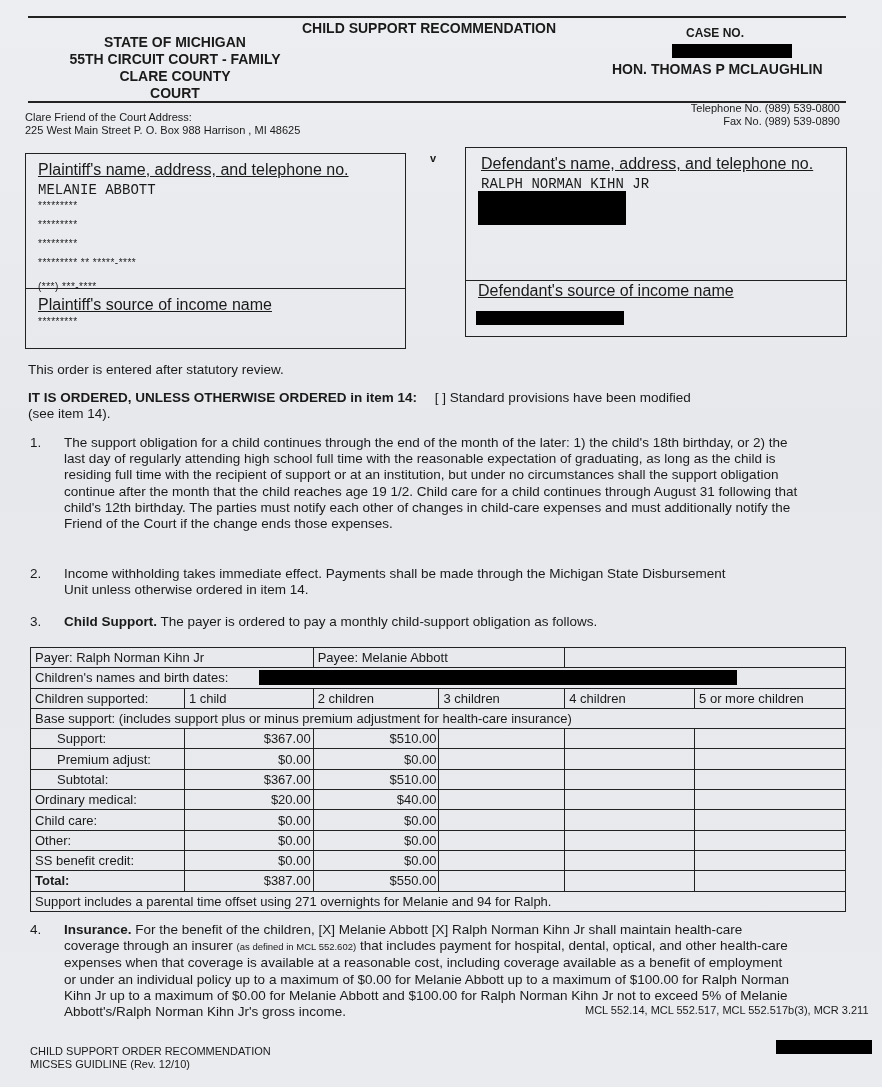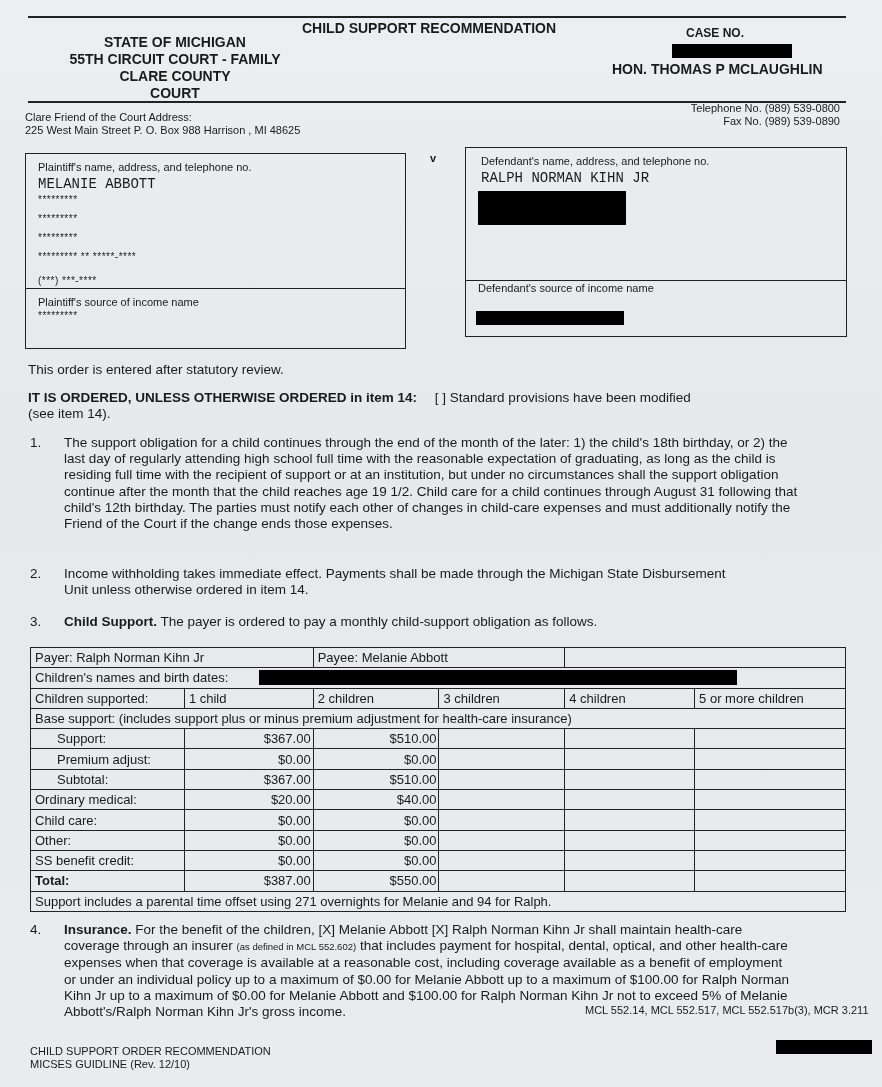--- a/index.html
+++ b/index.html
@@ -17,21 +17,21 @@
   .abs { position: absolute; }
   .rule { position: absolute; height: 2px; background: #222; }
   .hdr-left { left: 30px; top: 34px; width: 290px; text-align: center; font-weight: bold; font-size: 14px; line-height: 17px; }
   .hdr-title { left: 302px; top: 20px; font-weight: bold; font-size: 14px; }
   .case-no { left: 640px; top: 26px; width: 150px; text-align: center; font-weight: bold; font-size: 12px; }
   .redact { position: absolute; background: #000; }
   .judge { left: 612px; top: 61px; font-weight: bold; font-size: 14px; }
   .addr { left: 25px; top: 111px; font-size: 11px; line-height: 13px; }
   .phone { right: 42px; top: 102px; font-size: 11px; line-height: 13px; text-align: right; }
   .box { position: absolute; border: 1.5px solid #222; }
-  .box-label { font-size: 11px; }
+  .box-label { font-size: 16px; text-decoration: underline; }
   .box-name { font-size: 14px; margin-top: 3px; font-family: Liberation Mono, monospace; }
   .masked { font-size: 10px; letter-spacing: 0.5px; line-height: 16px; }
   .vs { left: 430px; top: 152px; font-weight: bold; font-size: 11px; }
   .para { position: absolute; font-size: 13.5px; line-height: 16.2px; }
   .num { position: absolute; font-size: 13.5px; }
   table.cs { position: absolute; left: 30px; top: 647px; width: 816px; border-collapse: collapse; font-size: 13px; }
   table.cs td { border: 1.3px solid #222; height: 20.3px; padding: 0 4px; white-space: nowrap; }
   table.cs td.money { text-align: right; padding-right: 2px; }
   table.cs td.indent { padding-left: 26px; }
   .footer { font-size: 11px; line-height: 13px; }

